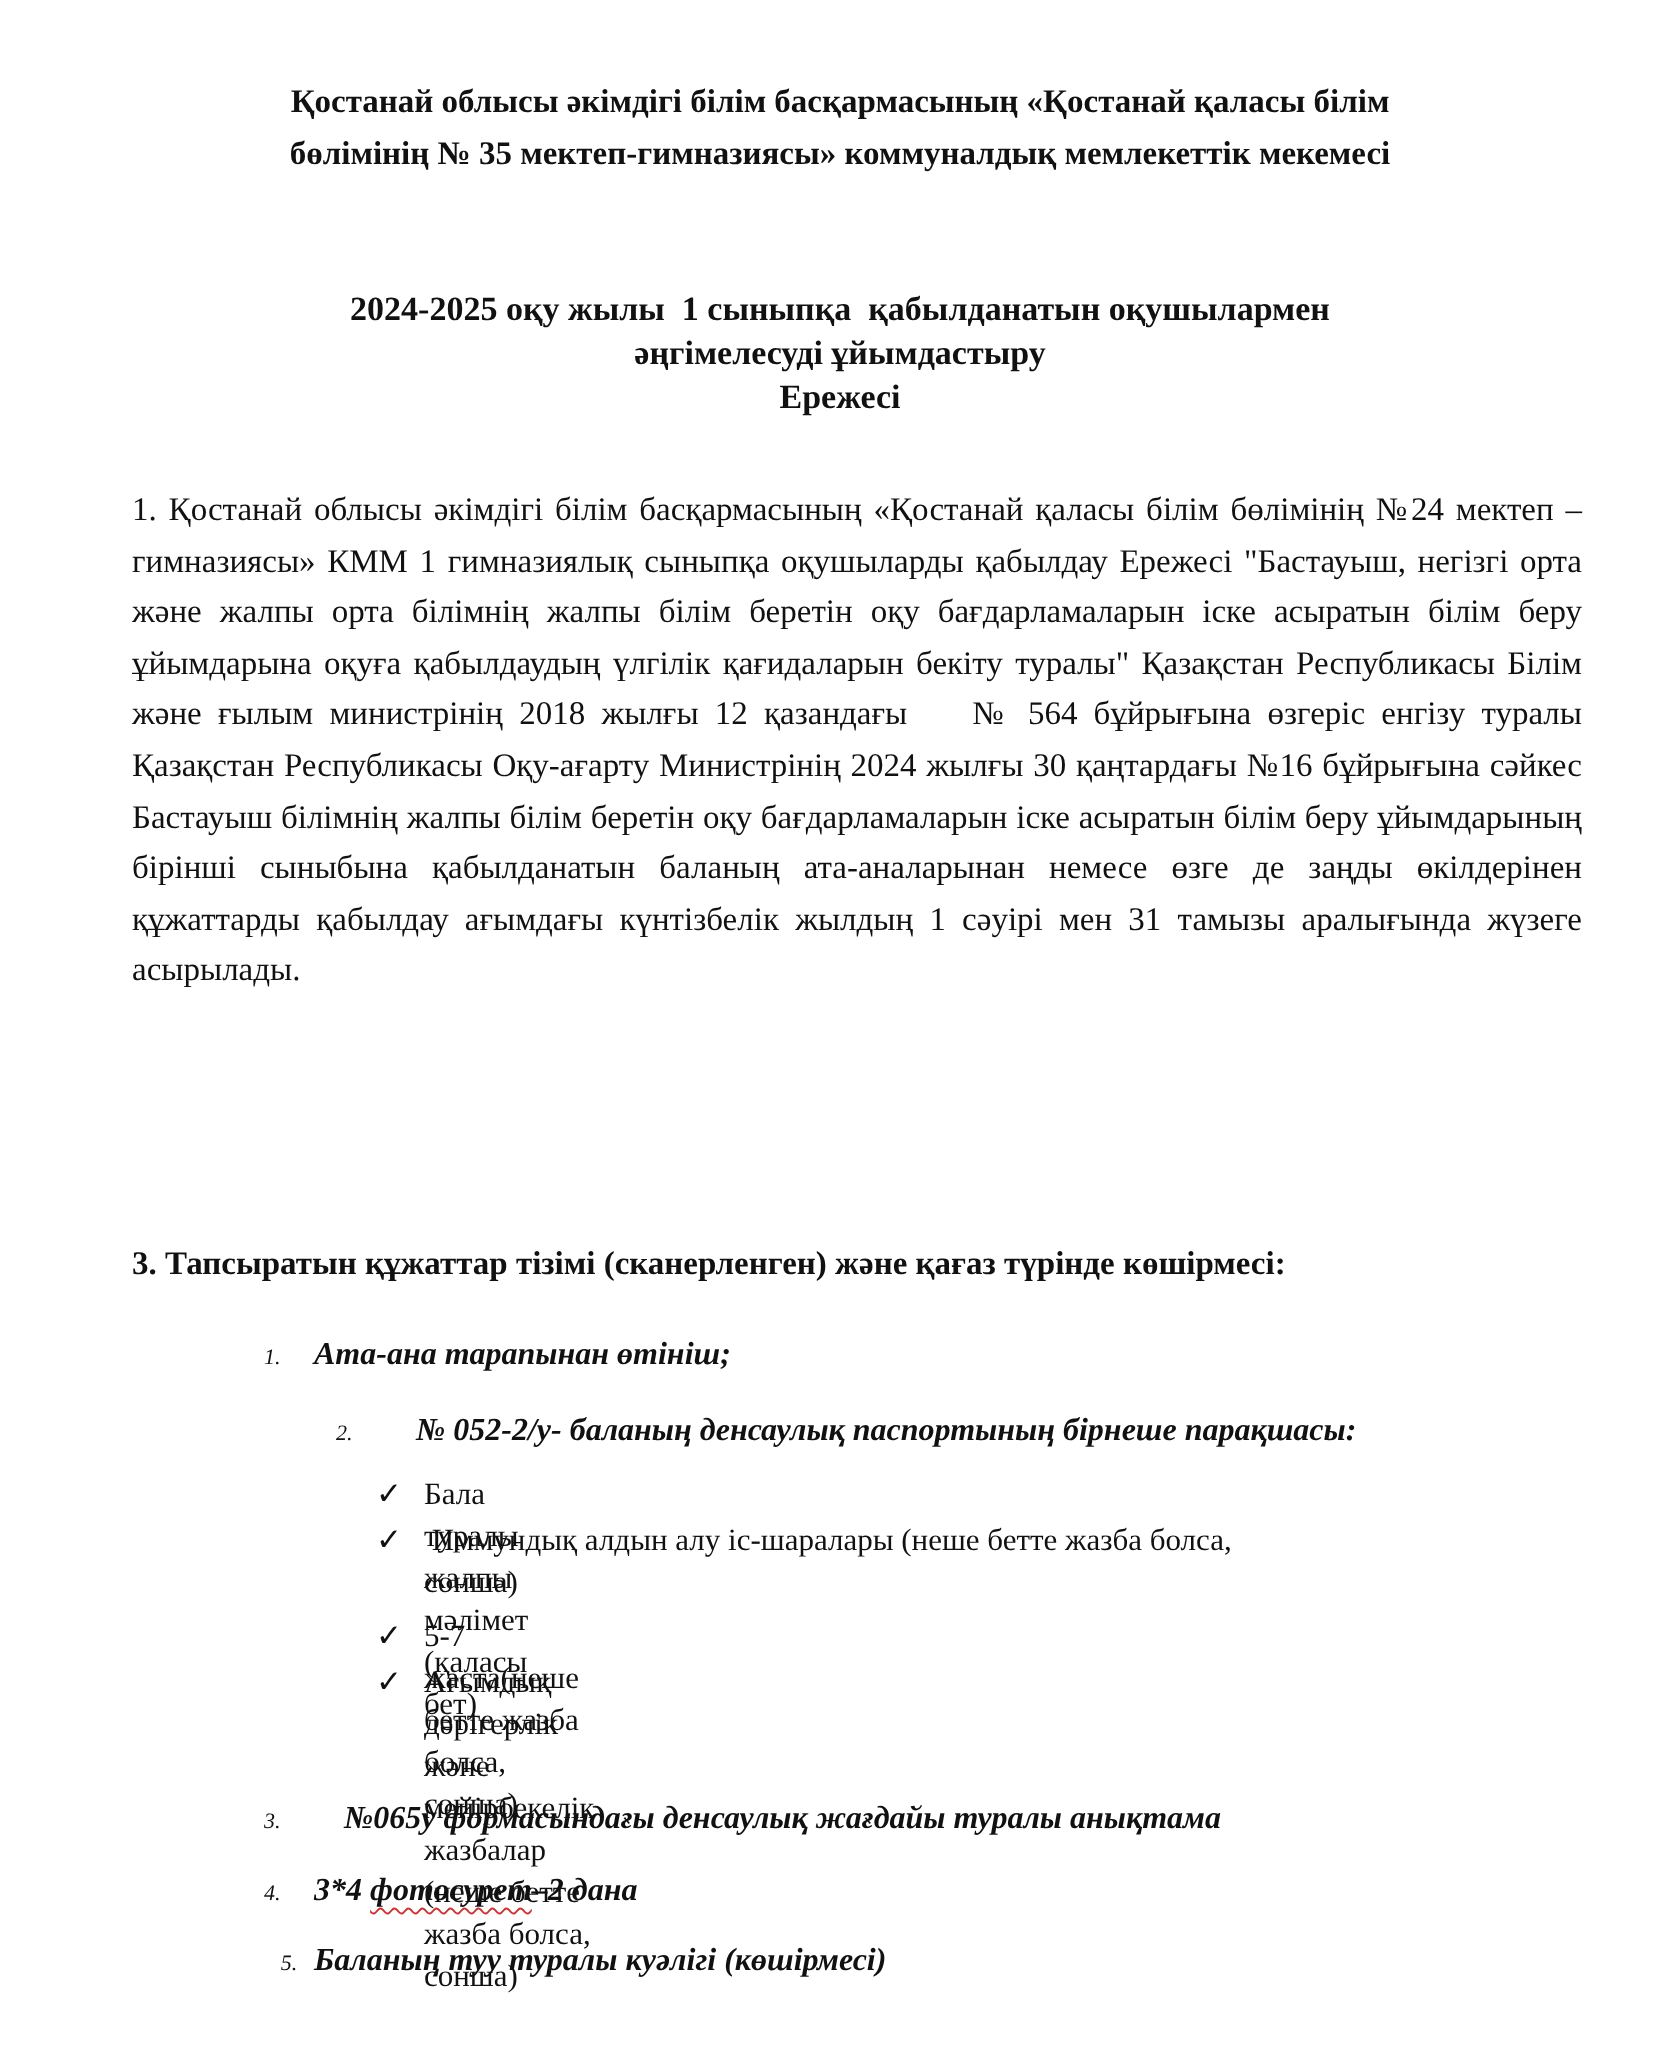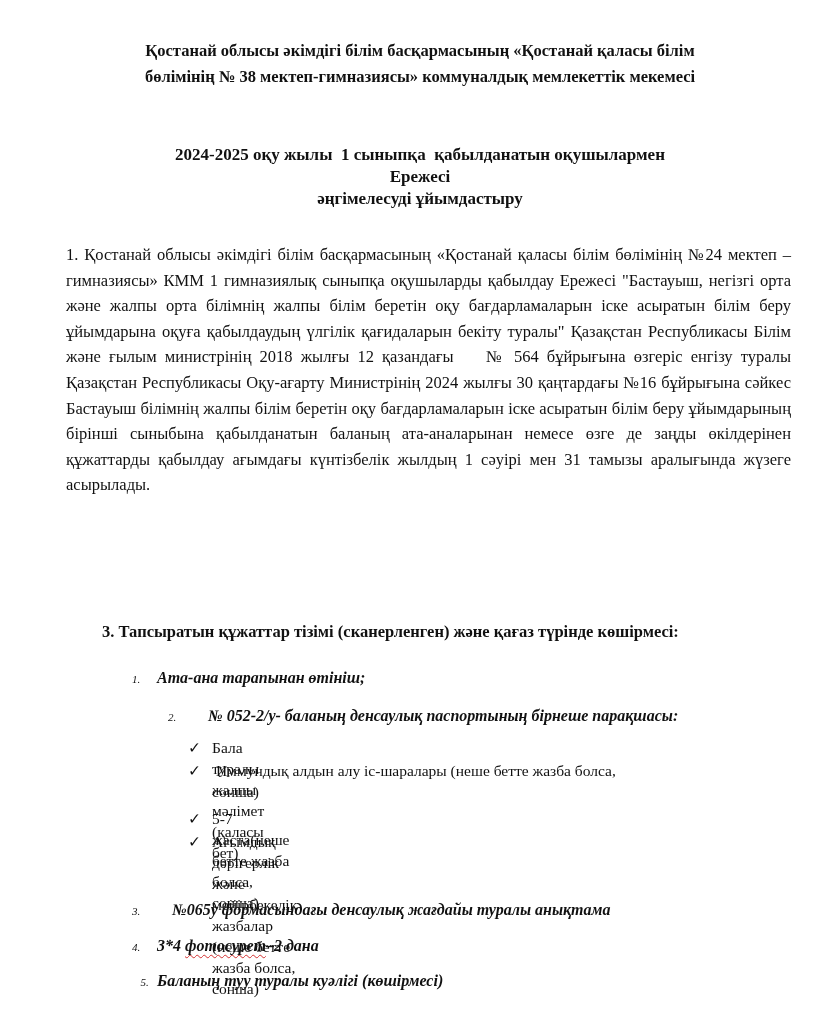--- a/index.html
+++ b/index.html
@@ -57,21 +57,21 @@
   .para2 .num { display: inline-block; width: 32px; }
   .para2 .line2 { padding-left: 17px; display: block; }
   .para2 u b { font-weight: bold; }
   .para3 {
     position: absolute;
     left: 66px; top: 604px;
     width: 725px;
     font-size: 16.5px;
     line-height: 24px;
   }
-  .para3 b { font-weight: bold; margin-left: 36px; }
+  .para3 b { font-weight: bold; }
   .doc-list {
     position: absolute;
     left: 0; top: 0;
   }
   .li {
     position: absolute;
     font-style: italic;
     font-weight: bold;
     font-size: 16px;
     line-height: 22px;
@@ -97,27 +97,27 @@
     text-underline-offset: 3px;
   }
 </style>
 </head>
 <body>
 
 <div class="page">
 
   <div class="header">
     <div>Қостанай облысы әкімдігі білім басқармасының «Қостанай қаласы білім</div>
-    <div>бөлімінің № 38 мектеп-гимназиясы» коммуналдық мемлекеттік мекемесі</div>
+    <div>бөлімінің № 35 мектеп-гимназиясы» коммуналдық мемлекеттік мекемесі</div>
   </div>
 
   <div class="title">
     <div style="white-space:pre;">2024-2025 оқу жылы  1 сыныпқа  қабылданатын оқушылармен</div>
+    <div>әңгімелесуді ұйымдастыру</div>
     <div>Ережесі</div>
-    <div>әңгімелесуді ұйымдастыру</div>
   </div>
 
   <div class="para1" style="white-space:pre-wrap;">1. Қостанай облысы әкімдігі білім басқармасының «Қостанай қаласы білім бөлімінің №24 мектеп – гимназиясы» КММ 1 гимназиялық сыныпқа оқушыларды қабылдау Ережесі "Бастауыш, негізгі орта және жалпы орта білімнің жалпы білім беретін оқу бағдарламаларын іске асыратын білім беру ұйымдарына оқуға қабылдаудың үлгілік қағидаларын бекіту туралы" Қазақстан Республикасы Білім және ғылым министрінің 2018 жылғы 12 қазандағы    № 564 бұйрығына өзгеріс енгізу туралы Қазақстан Республикасы Оқу-ағарту Министрінің 2024 жылғы 30 қаңтардағы №16 бұйрығына сәйкес Бастауыш білімнің жалпы білім беретін оқу бағдарламаларын іске асыратын білім беру ұйымдарының бірінші сыныбына қабылданатын баланың ата-аналарынан немесе өзге де заңды өкілдерінен құжаттарды қабылдау ағымдағы күнтізбелік жылдың 1 сәуірі мен 31 тамызы аралығында жүзеге асырылады.</div>
 
 
   <div class="para3">
     <b>3. Тапсыратын құжаттар тізімі (сканерленген) және қағаз түрінде көшірмесі:</b>
   </div>
 
   <div class="doc-list">

